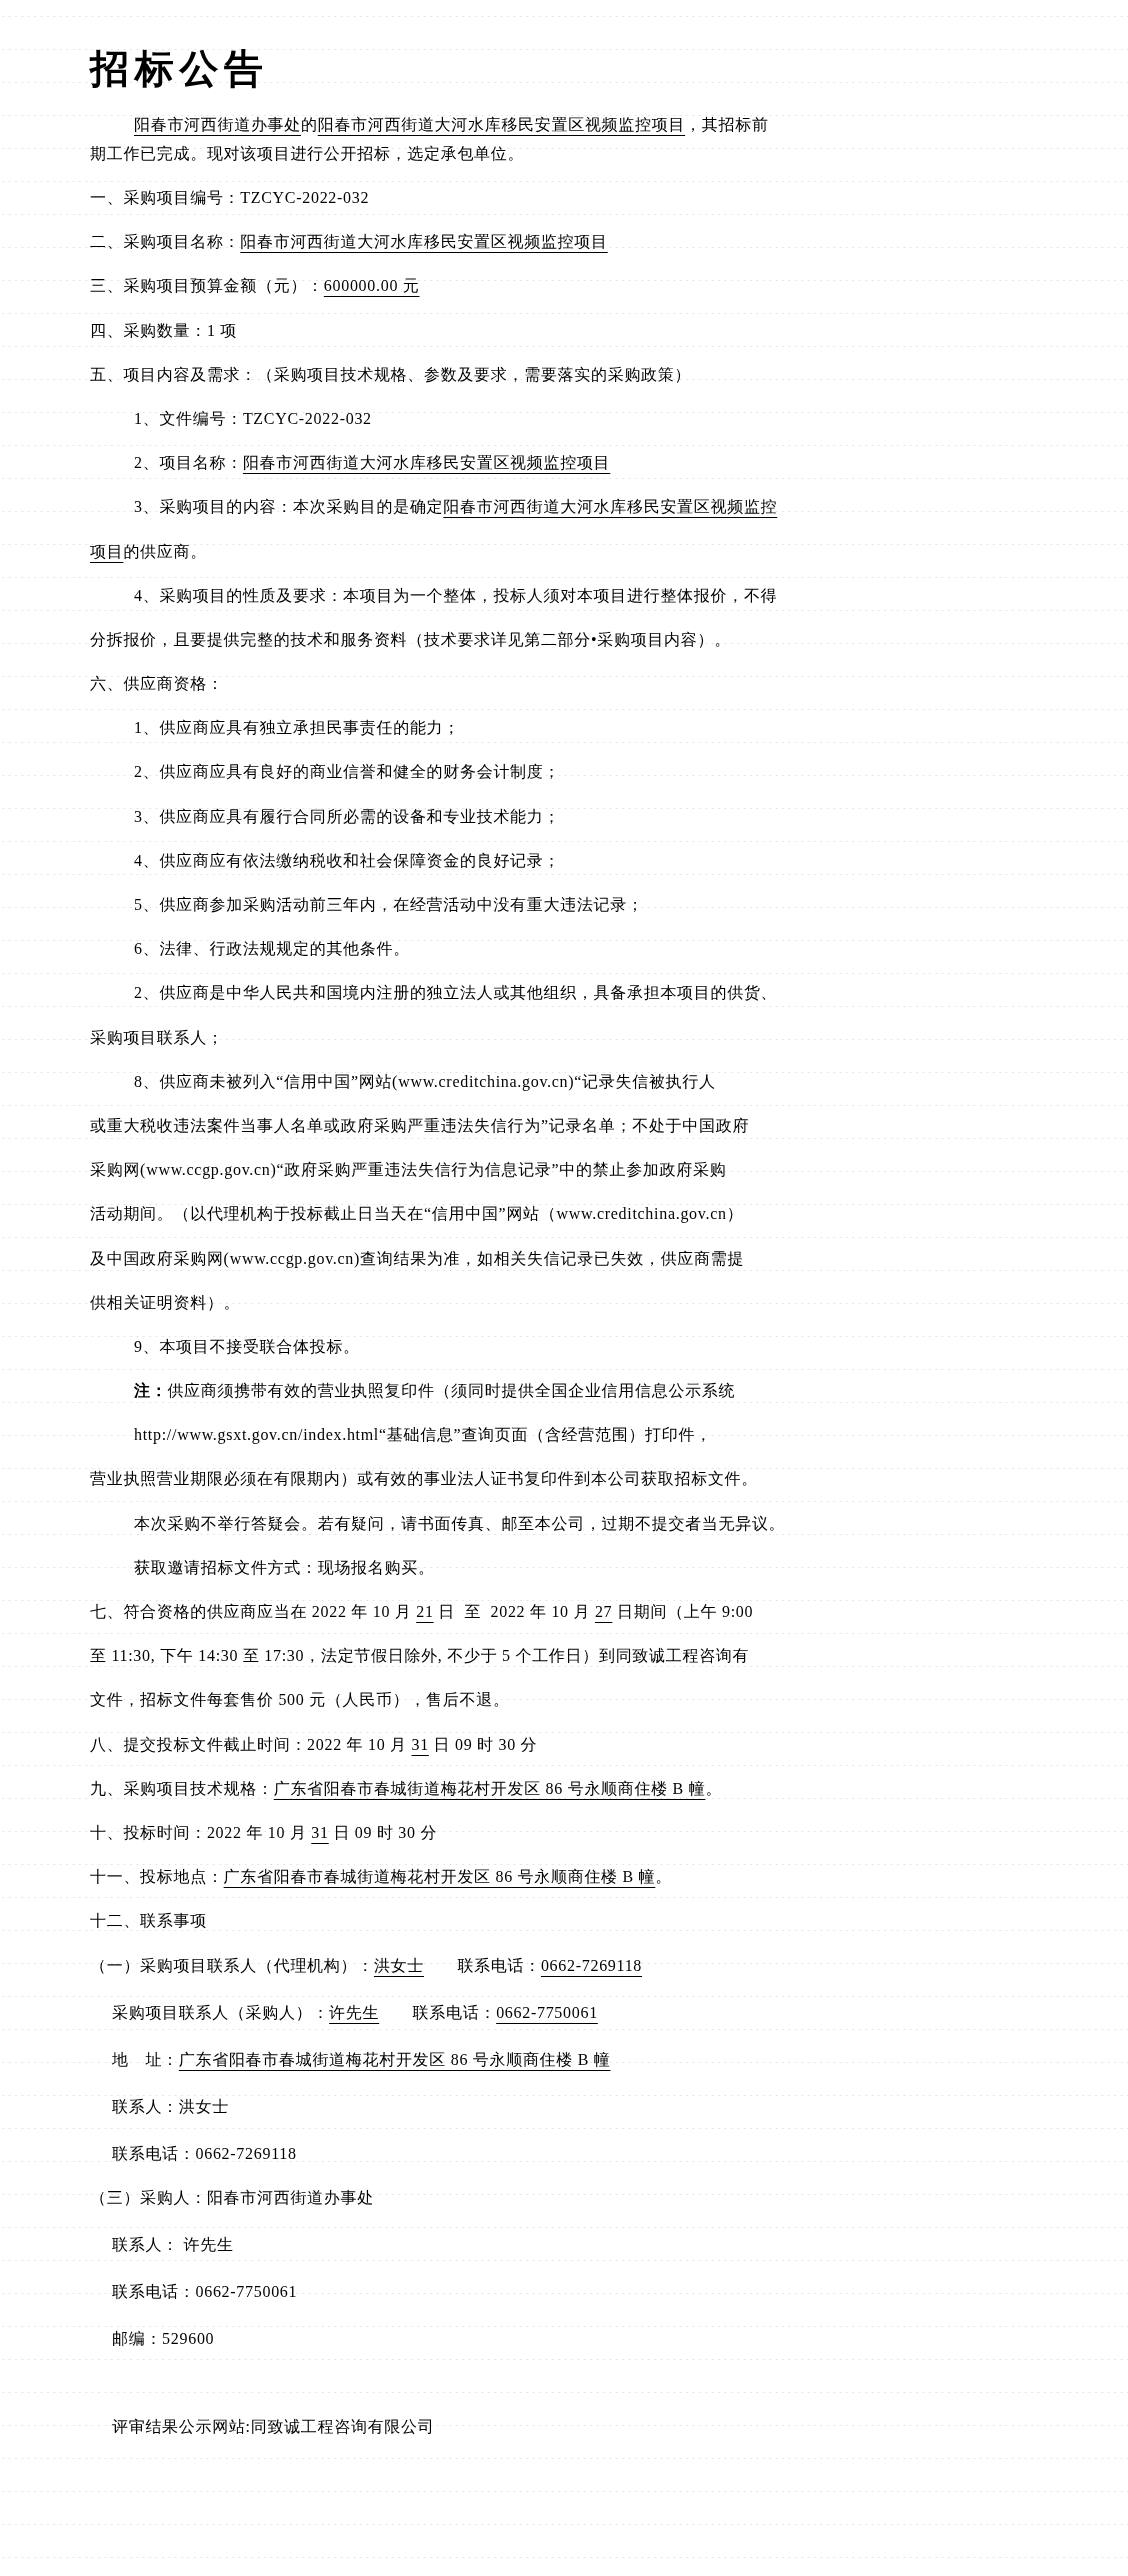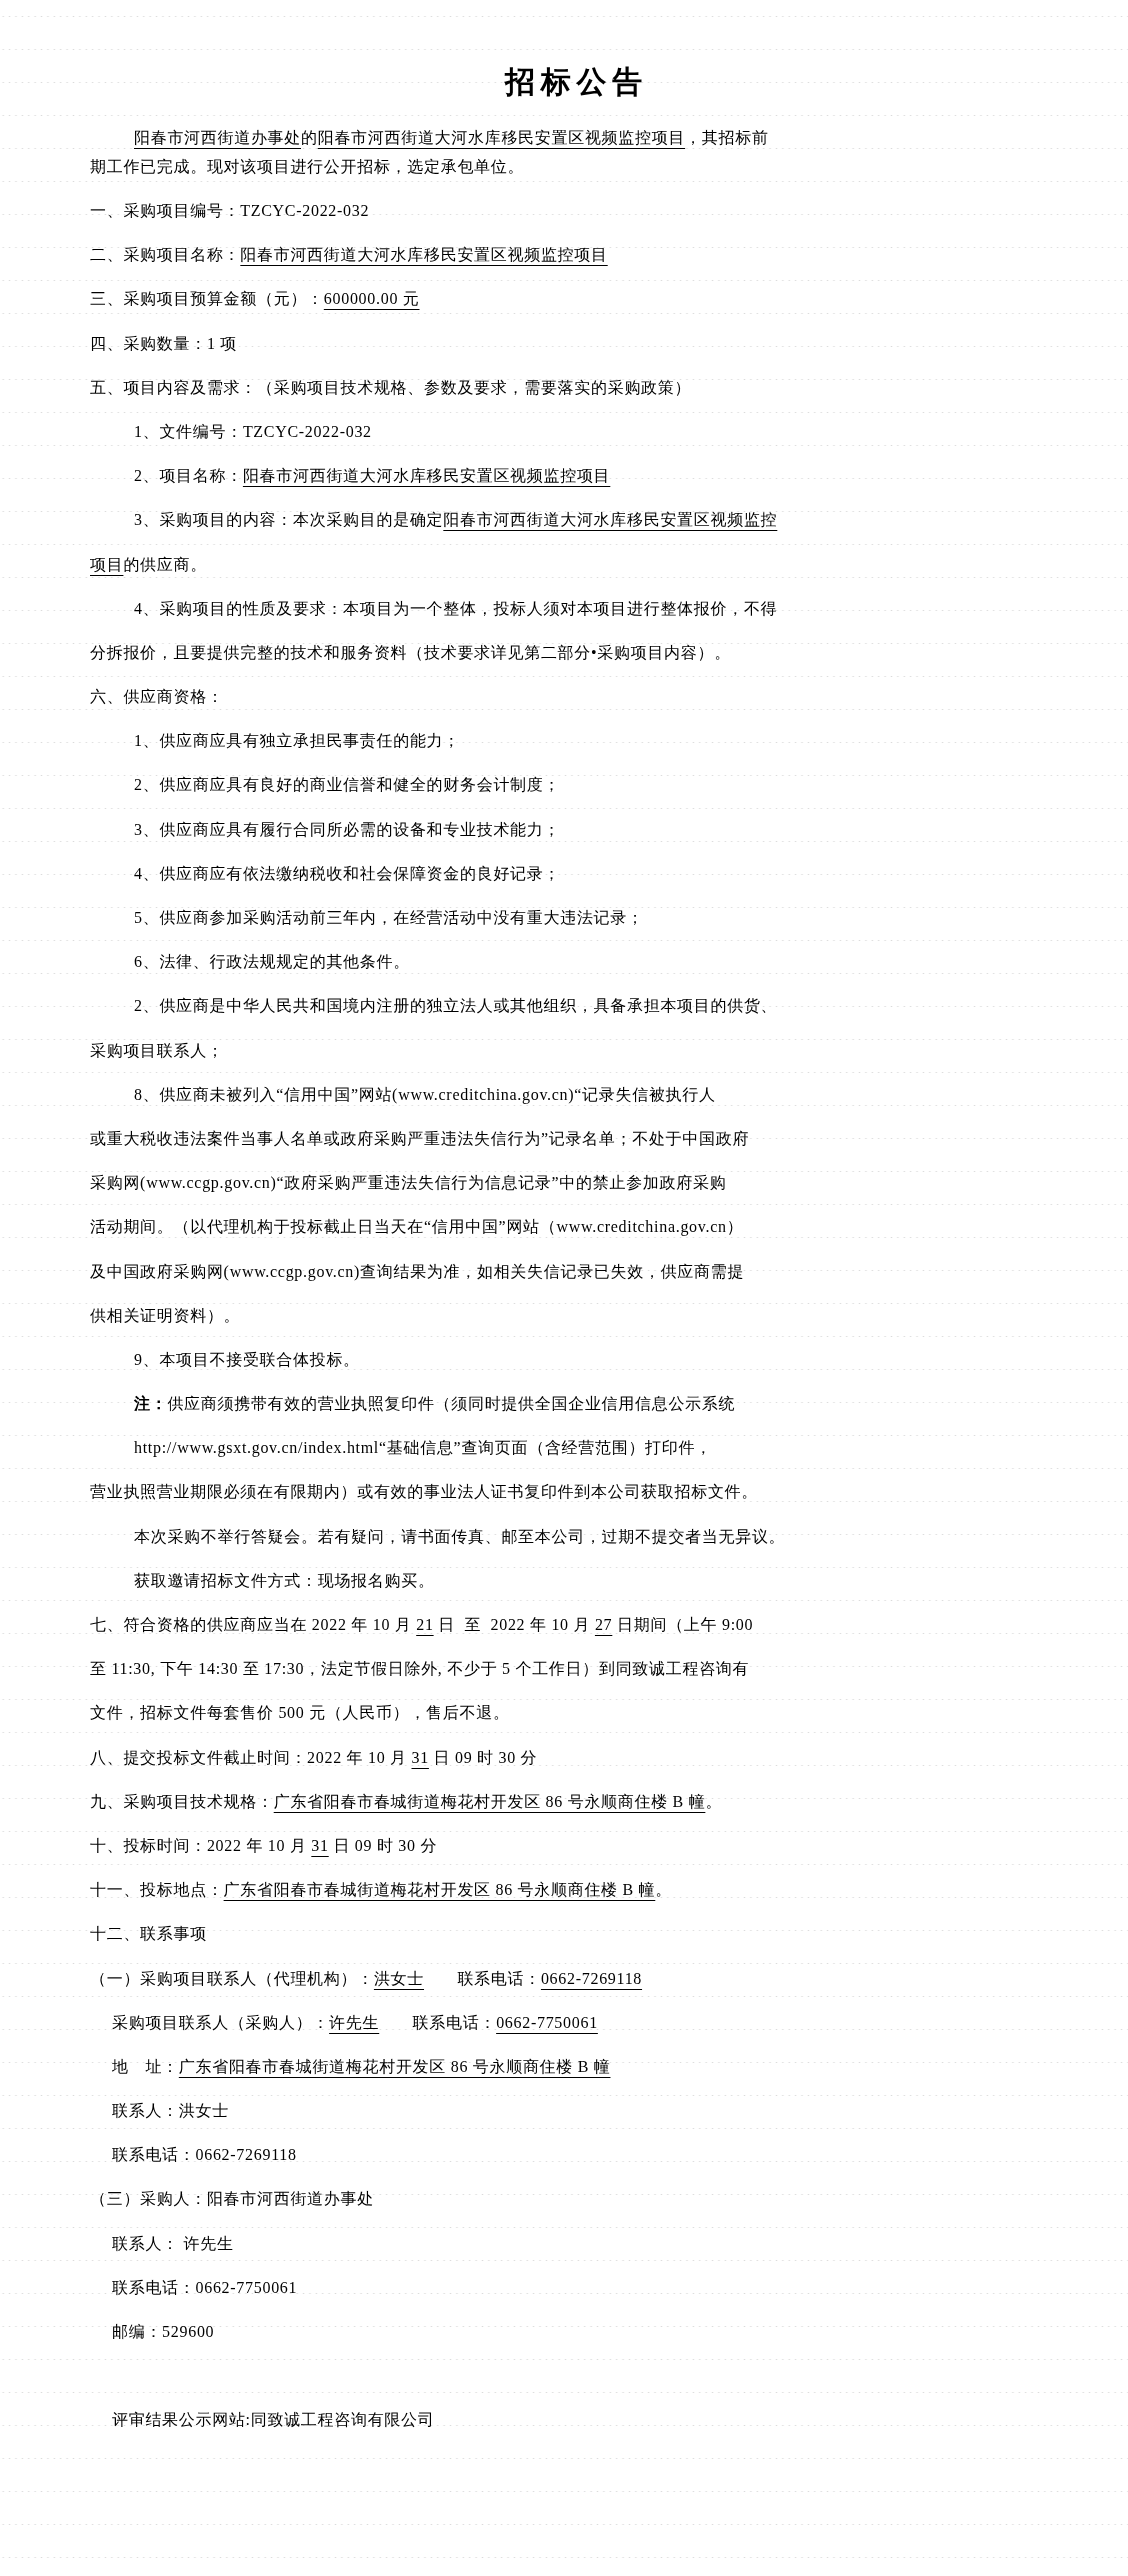--- a/index.html
+++ b/index.html
@@ -12,38 +12,37 @@
     padding:0 65px 0 90px;
     background-color:#ffffff;
     
     background-image:radial-gradient(circle, rgba(0,0,0,0.14) 0.7px, transparent 1px);
     background-size:6.4px 33px;
     color:#000;
     font-family:"Liberation Serif","DejaVu Serif",serif;
     overflow:hidden;
   }
   .title{
-    text-align:center;
-    font-size:30px;
+    font-size:39px;
     font-weight:700;
     letter-spacing:5.7px;
-    margin-top:60px;
+    margin-top:47px;
     line-height:44px;
   }
   .doc-body{margin-top:18.5px;}
   .line{
     margin-top:14.2px;
     line-height:30px;
     font-size:16px;
     letter-spacing:0.7px;
     white-space:pre-wrap;
   }
   .line.t{margin-top:-0.7px;}   
   .line.x{margin-top:58px;}   
-  .ind1{padding-left:22px;}
+  .ind1{padding-left:22px;margin-top:17px;}
   .ind2{padding-left:44px;}
   .seg{color:#000;}
   .seg.u{
     text-decoration:underline;
     text-underline-offset:5px;
     text-decoration-thickness:1.4px;
   }
   .seg.b{font-weight:700;}
 </style>
 </head>

